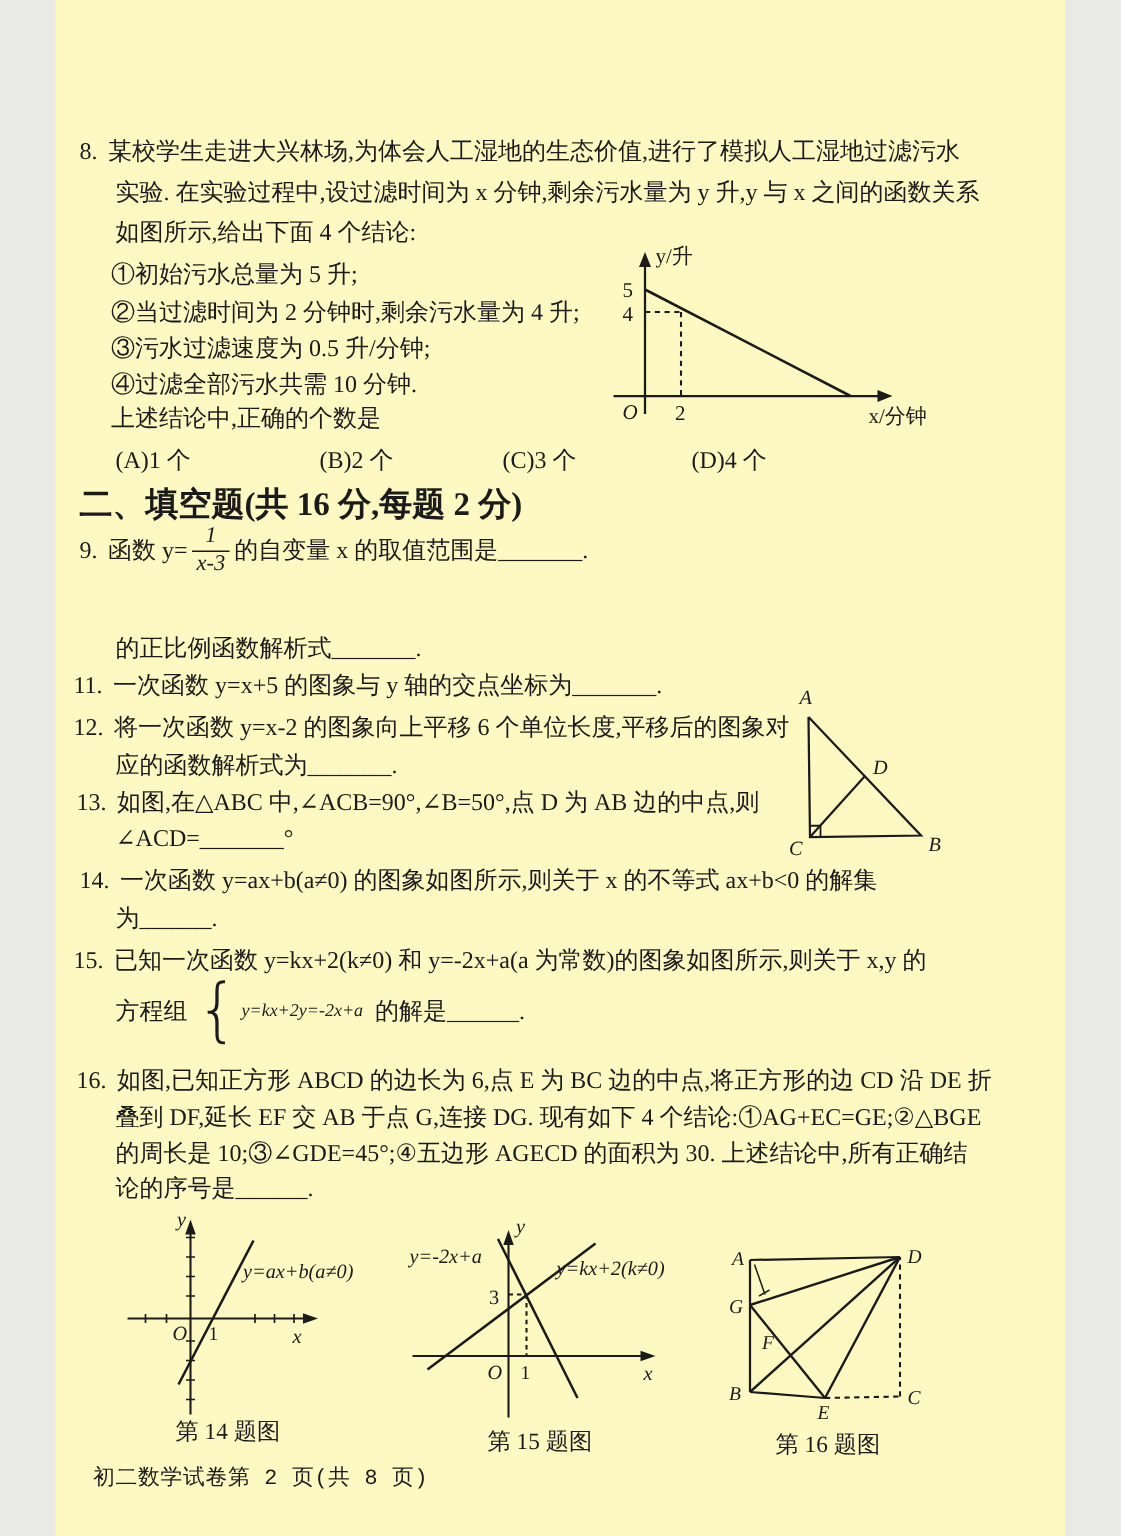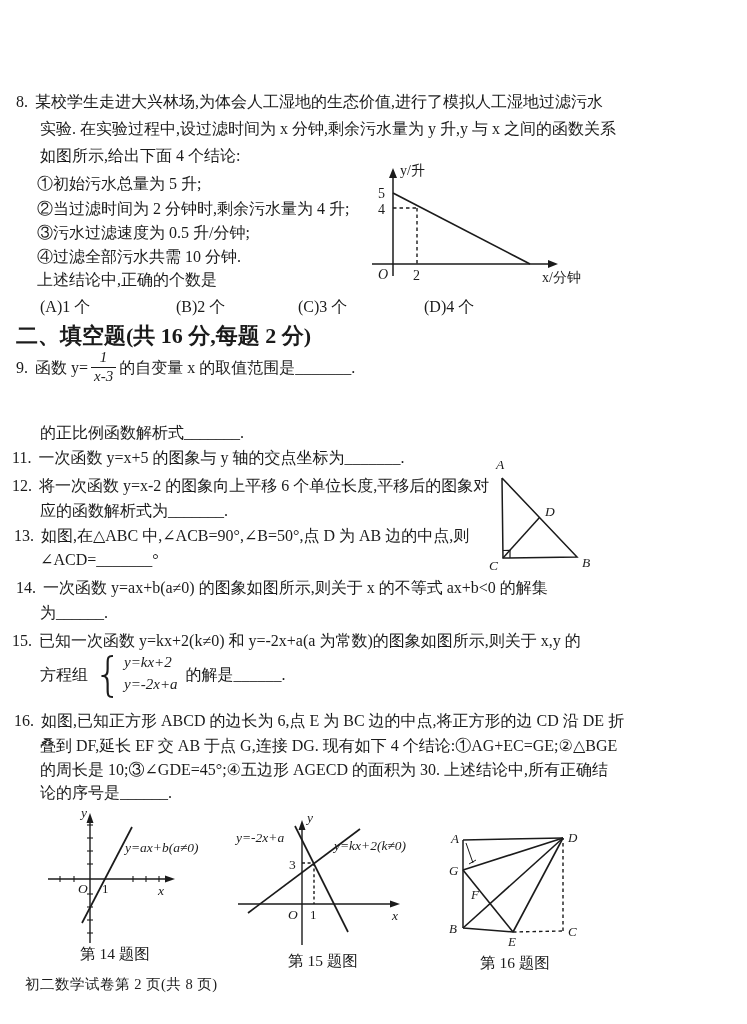--- a/index.html
+++ b/index.html
@@ -1,36 +1,36 @@
 <!DOCTYPE html>
 <html><head>
 <meta charset="utf-8">
 <style>
   html,body{margin:0;padding:0;background:#e9e9e7;}
   .page{
-    position:relative; width:747px; height:1024px; margin:0 auto;
-    background:#ffffff; overflow:hidden;
+    position:relative; width:673px; height:1024px; margin:0 auto;
+    background:#fef9c3; overflow:hidden;
     font-family:"Liberation Serif","DejaVu Serif",serif;
     color:#1b1b1b;
   }
   .row{position:absolute; font-size:16px; line-height:19px; white-space:nowrap;}
   .qnum{display:inline-block; margin-right:7px;}
   .bold{font-weight:700; font-size:22px;}
   .opt{position:absolute; font-size:16px;}
   .frow{display:flex; align-items:center;}
   .frac{display:inline-flex; flex-direction:column; align-items:center;
         vertical-align:middle; font-style:italic; margin:0 3px; font-size:15px; line-height:1.15;}
   .frac .den{border-top:1.2px solid #1b1b1b; padding:0 3px;font-style:italic;}
   .brace{font-size:44px; font-weight:300; line-height:1; margin:0 2px 0 6px;
          font-family:"DejaVu Sans",sans-serif; transform:scaleY(1.05);}
-  .eqs{display:inline-flex; flex-direction:column; font-style:italic; font-size:15px;
+  .eqs{display:inline-flex; flex-direction:row; font-style:italic; font-size:12px;
        line-height:1.45; margin-right:8px;}
   .fig{position:absolute;}
   .cap{position:absolute; font-size:15.5px;}
-  .footer{position:absolute; font-size:14.5px; letter-spacing:.5px;}
+  .footer{position:absolute; font-size:14.5px; letter-spacing:.5px;font-family:Liberation Mono, monospace;}
   svg text{fill:#1b1b1b; font-family:"Liberation Serif","DejaVu Serif",serif;}
   svg .math{font-style:italic;}
   svg line, svg path, svg polyline{stroke:#1b1b1b; fill:none;}
 </style>
 </head>
 <body>
 
 <div class="page">
 
   <div class="row" style="left:16px;top:92px"><span class="qnum">8.</span><span>某校学生走进大兴林场,为体会人工湿地的生态价值,进行了模拟人工湿地过滤污水</span></div>

